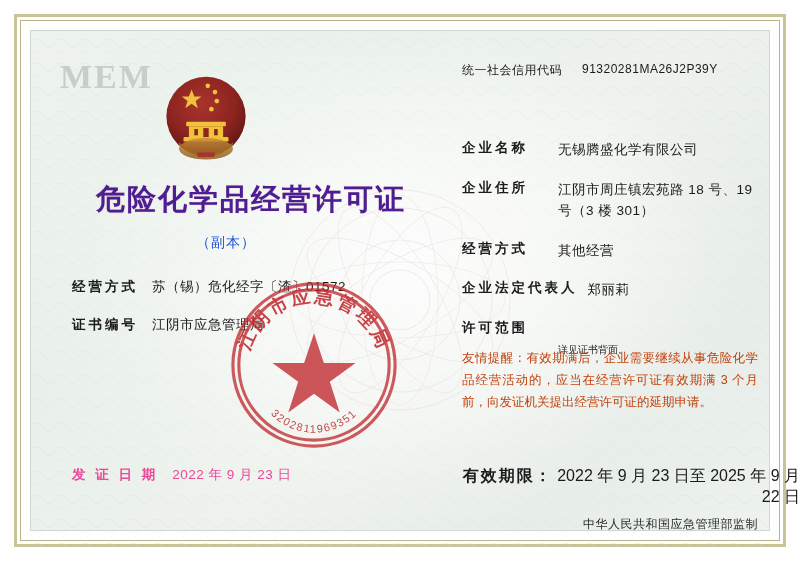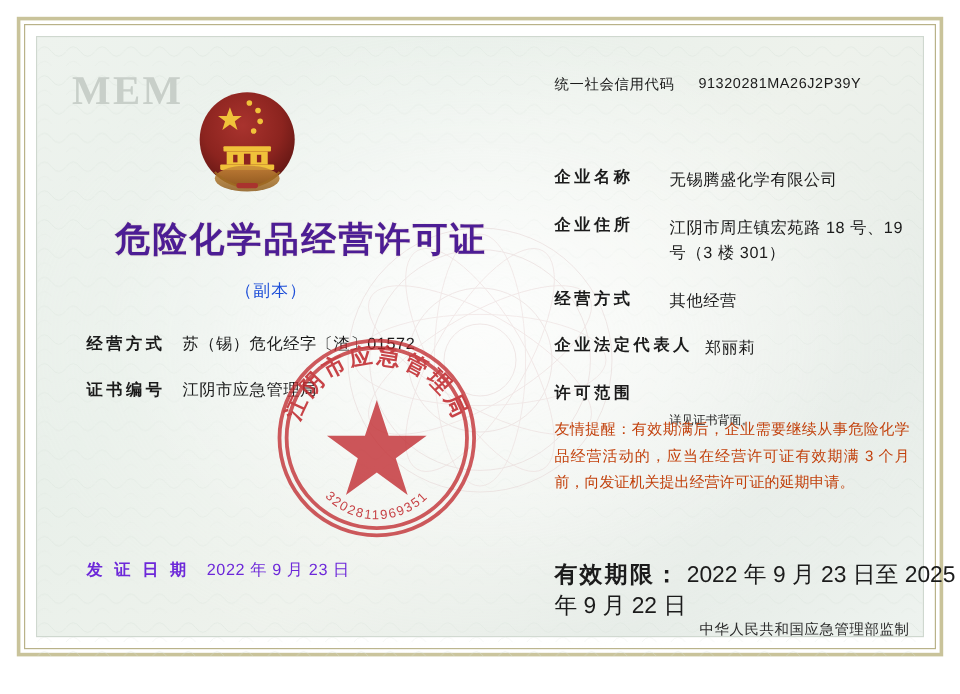--- a/index.html
+++ b/index.html
@@ -144,21 +144,21 @@
   }
   .left-fields .field-row { margin-top: 20px; }
 
   .issue-date-row {
     position: absolute;
     left: 72px;
     top: 466px;
     display: flex;
     align-items: center;
     font-size: 13.5px;
-    color: #6d28d9;
+    color: #ec4899;
   }
 
   
   .seal {
     position: absolute;
     left: 225px;
     top: 276px;
     width: 178px;
     height: 178px;
     opacity: 0.86;
@@ -204,22 +204,23 @@
     font-size: 12.5px;
     line-height: 1.75;
     color: #c2410c;
     text-align: justify;
   }
 
   .validity {
     position: absolute;
     left: 462px;
     top: 466px;
-    font-size: 19px;
+    font-size: 16px;
     color: #1b1b1b;
+    text-align: right;
   }
   .validity .lbl { font-weight: bold; letter-spacing: 2px; }
 
   .footer {
     position: absolute;
     right: 42px;
     bottom: 28px;
     font-size: 12px;
     color: #2b2b2b;
     letter-spacing: 0.5px;

